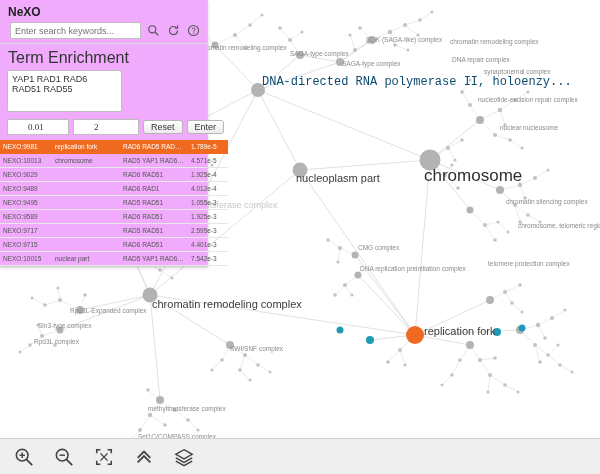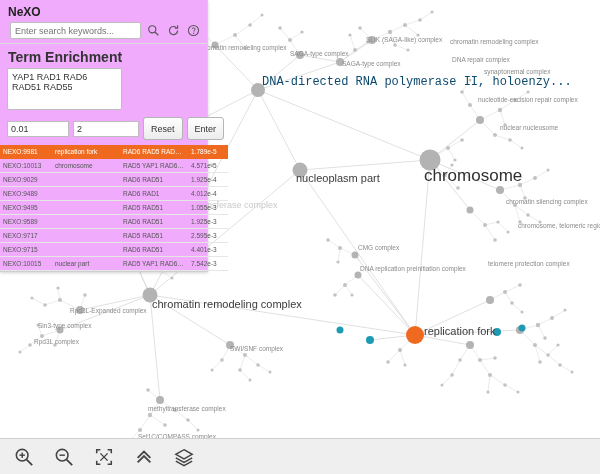--- a/index.html
+++ b/index.html
@@ -132,23 +132,22 @@
     width: 3px;
     height: 3px;
     border-radius: 50%;
     background: #3b3b3b;
   }
   .section-sep {
     border-top: 1px solid #dcdcdc;
   }
   .section-label {
     padding: 5px 8px 3px 8px;
-    font-size: 14px;
+    font-size: 16px;
     color: #333;
-    font-weight: bold;
   }
   .term-box {
     margin: 0 7px 5px 7px;
     height: 42px;
     border: 1px solid #bdbdbd;
     background: #fff;
     border-radius: 2px;
     font-size: 9px;
     color: #333;
     padding: 3px 4px;
@@ -162,28 +161,28 @@
     align-items: center;
     gap: 4px;
     padding: 0 7px 5px 7px;
   }
   .num-input {
     width: 62px;
     height: 16px;
     border: 1px solid #bdbdbd;
     background: #fff;
     font-size: 9px;
-    padding: 0 3px;
+    padding: 0 20px;
     box-sizing: border-box;
     color: #333;
-    font-family: Liberation Sans, sans-serif;
+    font-family: Liberation Serif, serif;
   }
   .num-input.wide { width: 66px; }
   .btn {
-    height: 23px;
+    height: 14px;
     padding: 0 7px;
     font-size: 9px;
     border: 1px solid #b5b5b5;
     border-radius: 3px;
     background: linear-gradient(#ffffff,#ececec);
     color: #333;
     cursor: pointer;
     font-family: "Liberation Sans", sans-serif;
   }
   

